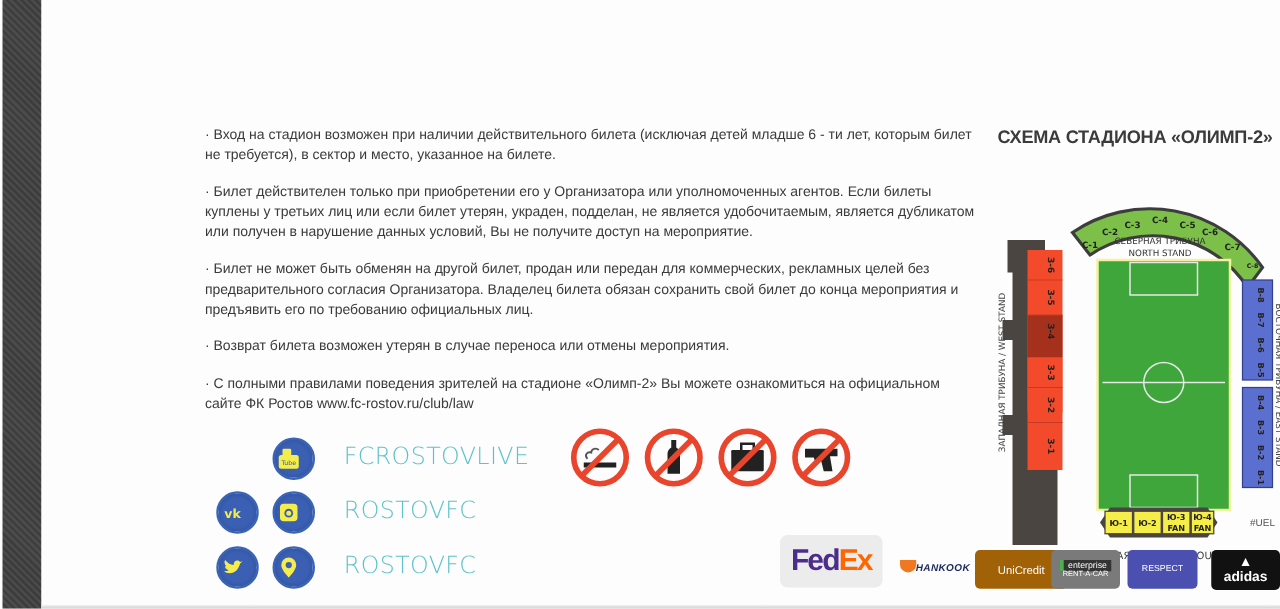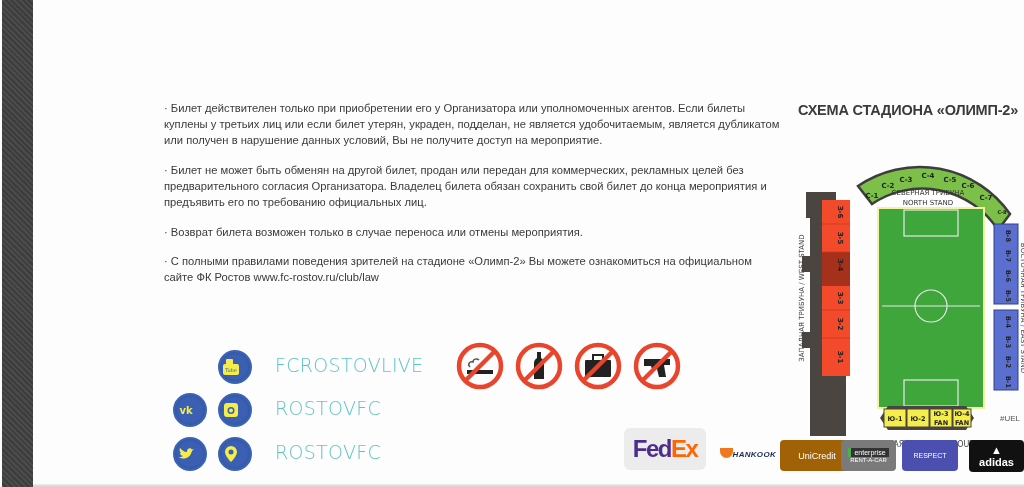--- a/index.html
+++ b/index.html
@@ -46,23 +46,24 @@
   .sp-adidas { left: 969px; top: 15px; width: 55px; height: 32px; background: #111; color: #fff; flex-direction: column; font: bold 11px "Liberation Sans", sans-serif; }
   .uel { position: absolute; left: 1000px; top: 414px; font: 8px "Liberation Sans", sans-serif; color: #555; }
 </style>
 </head>
 <body>
 
 <div class="edge-strip"></div>
 <div class="bottom-shadow"></div>
 
 <div class="rules">
+  <p>· Вход на стадион возможен при наличии действительного билета (исключая детей младше 6 - ти лет, которым билет не требуется), в сектор и место, указанное на билете.</p>
   <p>· Билет действителен только при приобретении его у Организатора или уполномоченных агентов. Если билеты куплены у третьих лиц или если билет утерян, украден, подделан, не является удобочитаемым, является дубликатом или получен в нарушение данных  условий, Вы не получите доступ на мероприятие.</p>
   <p>· Билет не может быть обменян на другой билет, продан или передан для коммерческих, рекламных целей без предварительного согласия Организатора. Владелец билета обязан сохранить свой билет до конца мероприятия и предъявить его по требованию официальных лиц.</p>
-  <p>· Возврат билета возможен только в случае переноса или отмены мероприятия.</p>
+  <p>· Возврат билета возможен утерян в случае переноса или отмены мероприятия.</p>
   <p>· С полными правилами поведения зрителей на стадионе «Олимп-2» Вы можете ознакомиться на официальном сайте ФК Ростов www.fc-rostov.ru/club/law</p>
 </div>
 
 <div class="social">
   <div class="social-row" style="top:0;left:0;">
     <div class="badge" style="left:46px;">
       <svg viewBox="0 0 22 22">
           <rect x="3" y="8" width="16" height="11" rx="2" fill="#f5ee4a"></rect>
           <rect x="6" y="3" width="7" height="6" rx="1" fill="#f5ee4a"></rect>
           <text x="11" y="16" font-size="5" text-anchor="middle" fill="#3a5fb3" font-family="DejaVu Sans, sans-serif">Tube</text>

